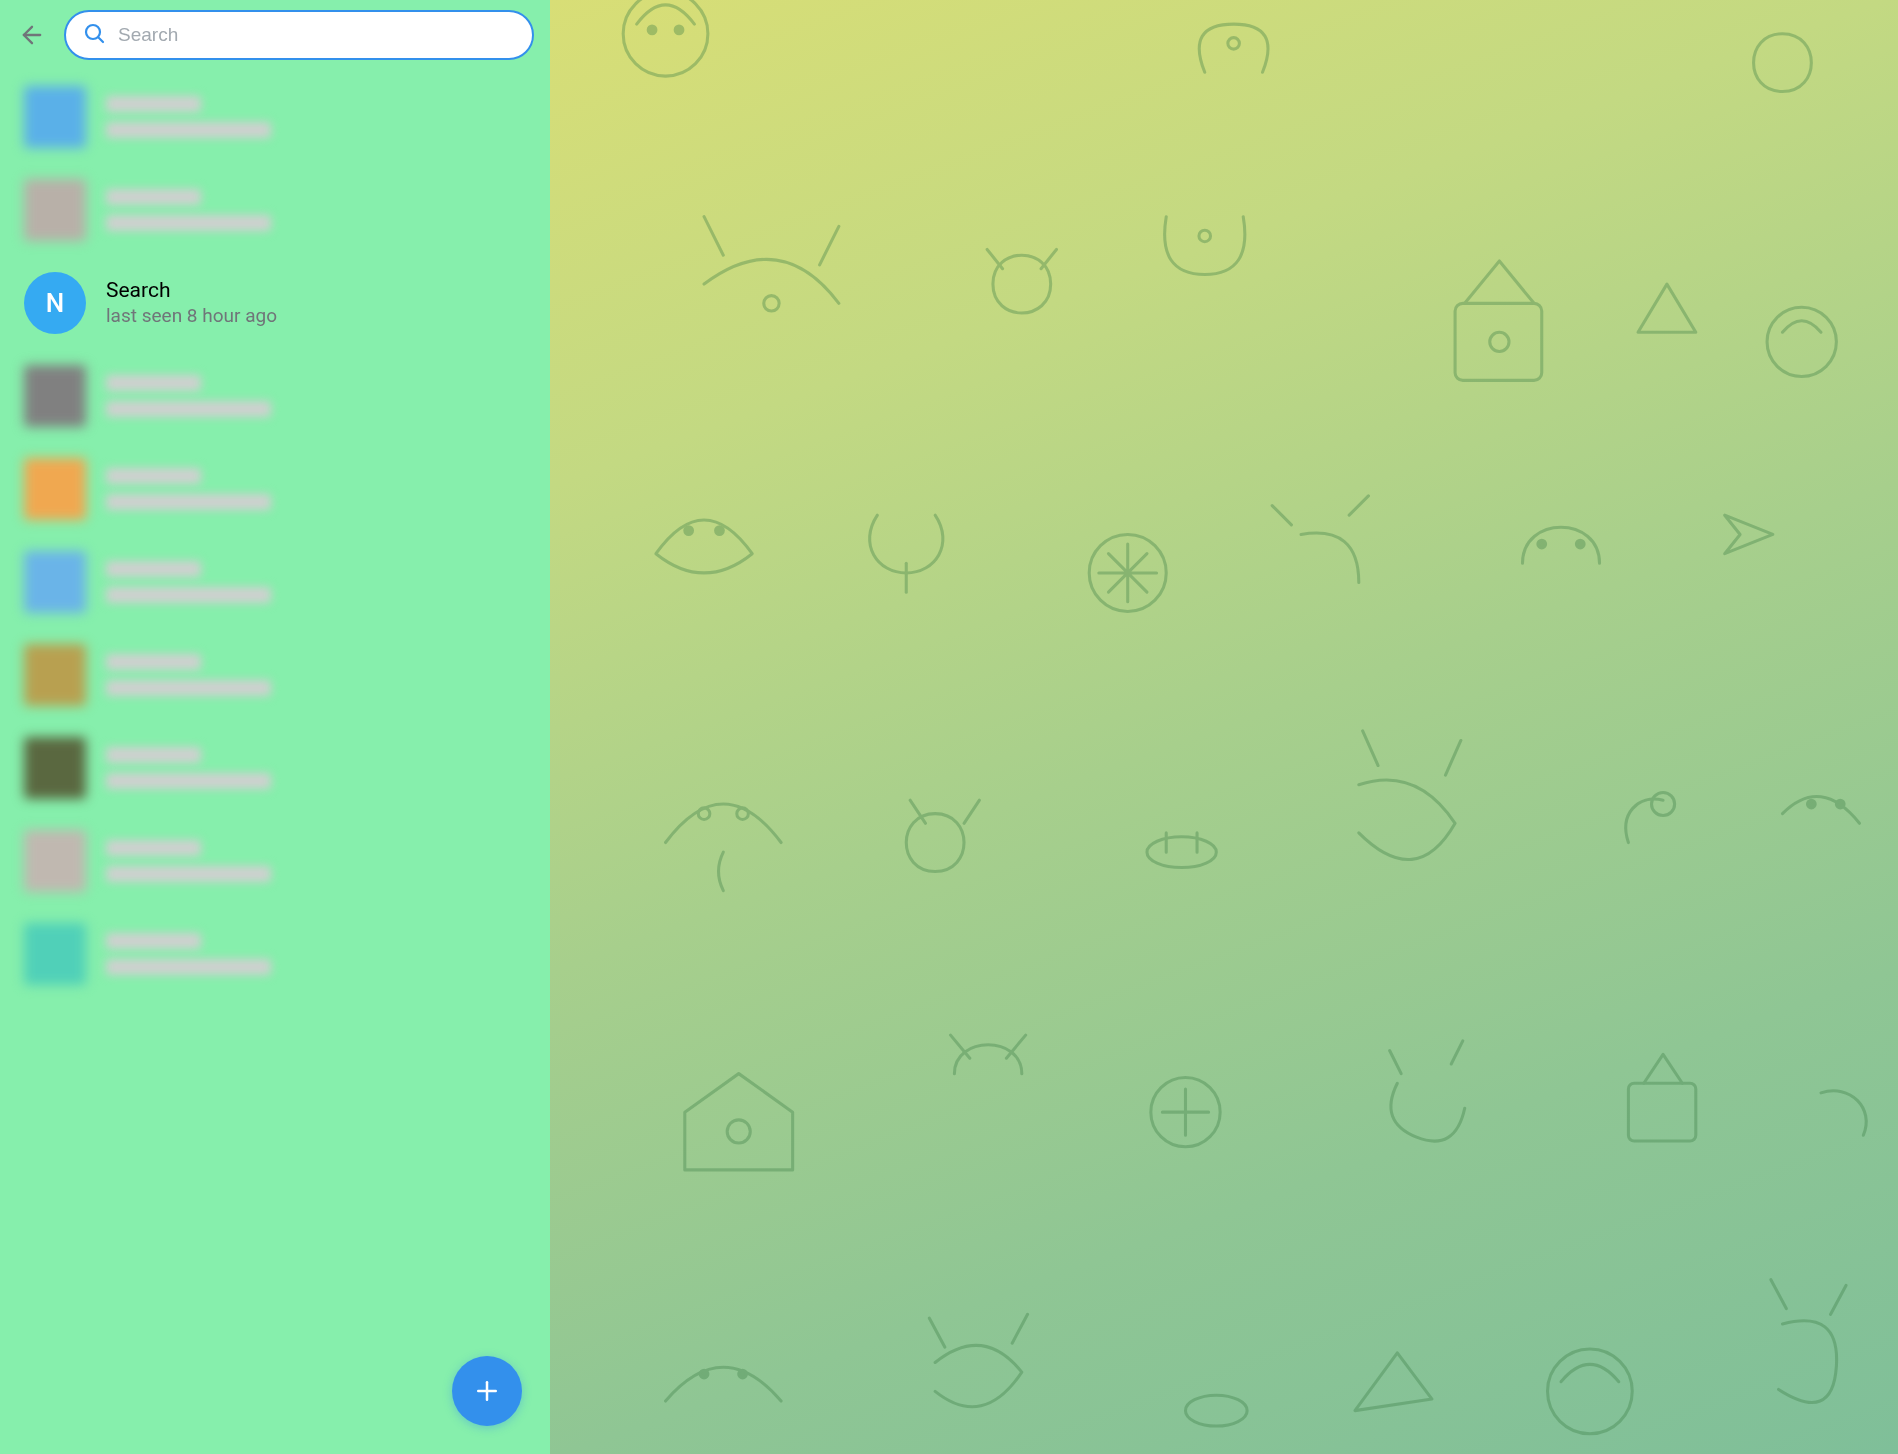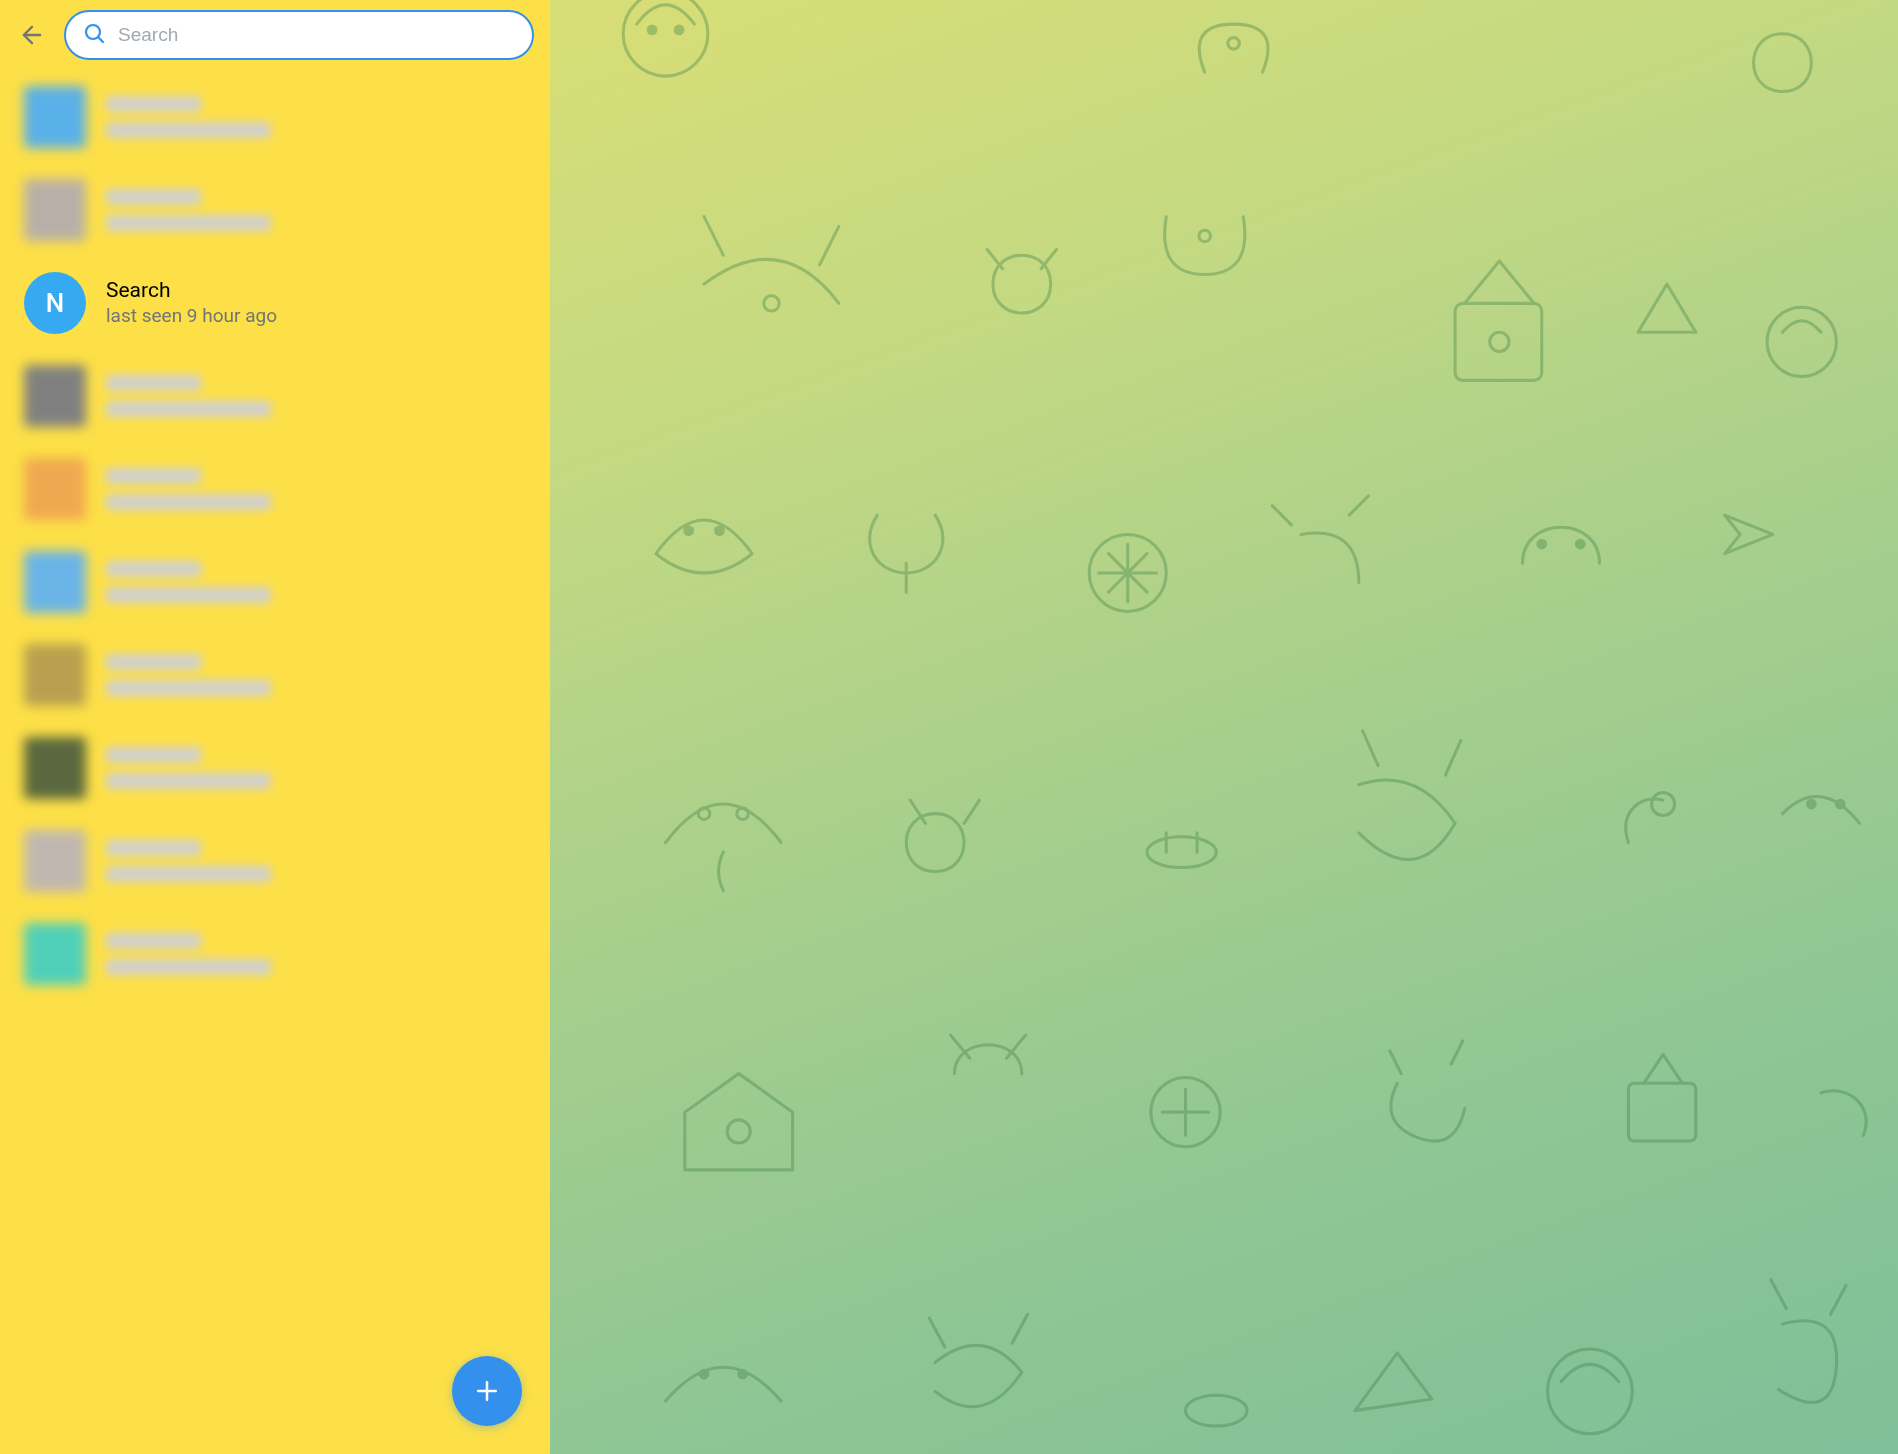--- a/index.html
+++ b/index.html
@@ -1,18 +1,18 @@
 <!DOCTYPE html>
 <html><head>
   <meta charset="utf-8">
   <style>
     * { box-sizing: border-box; margin: 0; padding: 0; }
     html, body { height: 100%; font-family: -apple-system, BlinkMacSystemFont, 'Segoe UI', Roboto, sans-serif; overflow: hidden; }
     .app { display: flex; height: 100vh; width: 100%; }
-    .sidebar { width: 550px; min-width: 550px; background: #fde047; display: flex; flex-direction: column; position: relative; }
+    .sidebar { width: 550px; min-width: 550px; background: #86efac; display: flex; flex-direction: column; position: relative; }
     .header { display: flex; align-items: center; padding: 10px 16px 10px 8px; gap: 8px; }
     .back-btn { width: 48px; height: 48px; border: none; background: transparent; cursor: pointer; display: flex; align-items: center; justify-content: center; border-radius: 50%; color: #707579; }
     .search-wrap { flex: 1; position: relative; }
     .search-input { width: 100%; height: 50px; border: 2px solid #3390ec; border-radius: 25px; padding: 0 20px 0 52px; font-size: 19px; color: #000; background: #fff; outline: none; caret-color: #3390ec; }
     .search-input::placeholder { color: #a2a9b0; }
     .search-icon { position: absolute; left: 18px; top: 50%; transform: translateY(-50%); color: #3390ec; pointer-events: none; }
     .chat-list { flex: 1; overflow-y: auto; }
     .chat-item { display: flex; align-items: center; padding: 12px 16px 12px 24px; cursor: pointer; gap: 20px; height: 93px; }
     .avatar { width: 62px; height: 62px; border-radius: 50%; flex-shrink: 0; display: flex; align-items: center; justify-content: center; font-size: 26px; font-weight: 500; color: #fff; }
     .avatar.square { border-radius: 4px; filter: blur(6px); }
@@ -64,21 +64,21 @@
       <div class="blurred-line title"></div>
       <div class="blurred-line sub"></div>
     </div>
         </div>
         <div class="chat-item">
   <div class="avatar" style="background:#35aaf2">
     <span>N</span>
   </div>
   <div class="chat-meta">
     <div class="chat-name">Search</div>
-    <div class="chat-sub">last seen 9 hour ago</div>
+    <div class="chat-sub">last seen 8 hour ago</div>
   </div>
         </div>
         <div class="chat-item">
     <div class="avatar square" style="background:#808080"></div>
     <div class="chat-meta">
       <div class="blurred-line title"></div>
       <div class="blurred-line sub"></div>
     </div>
         </div>
         <div class="chat-item">

